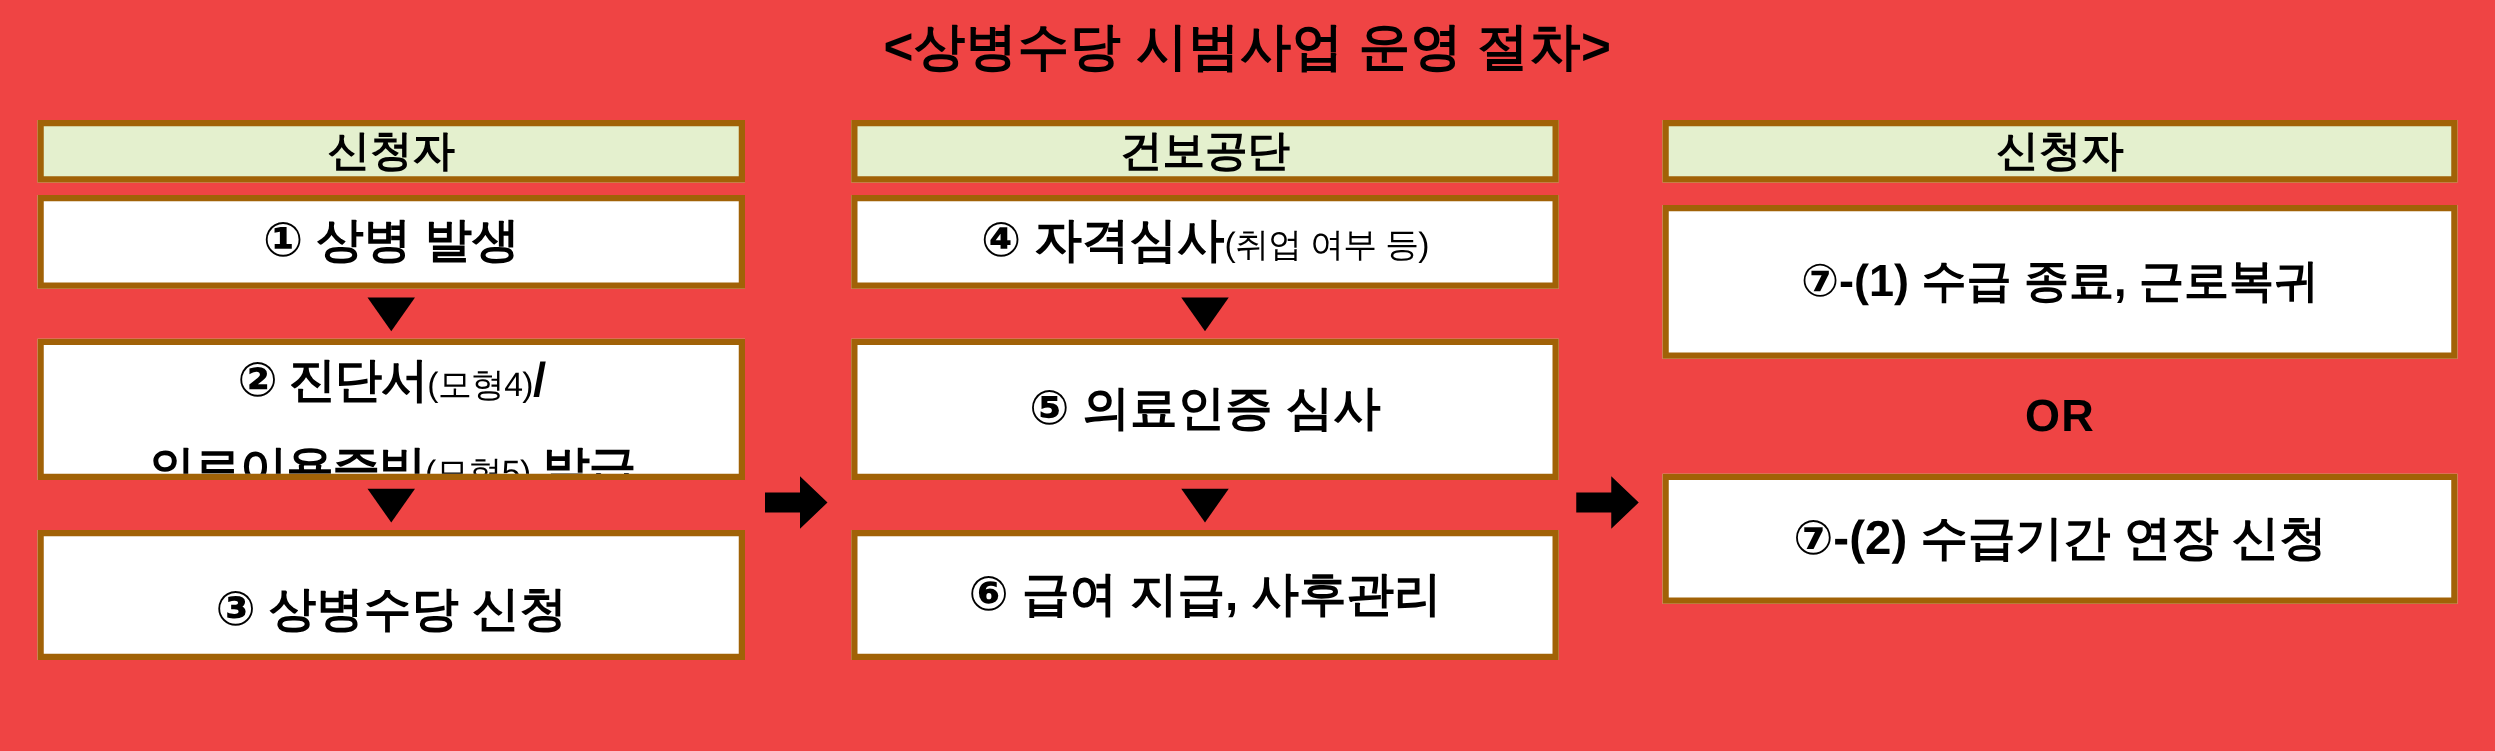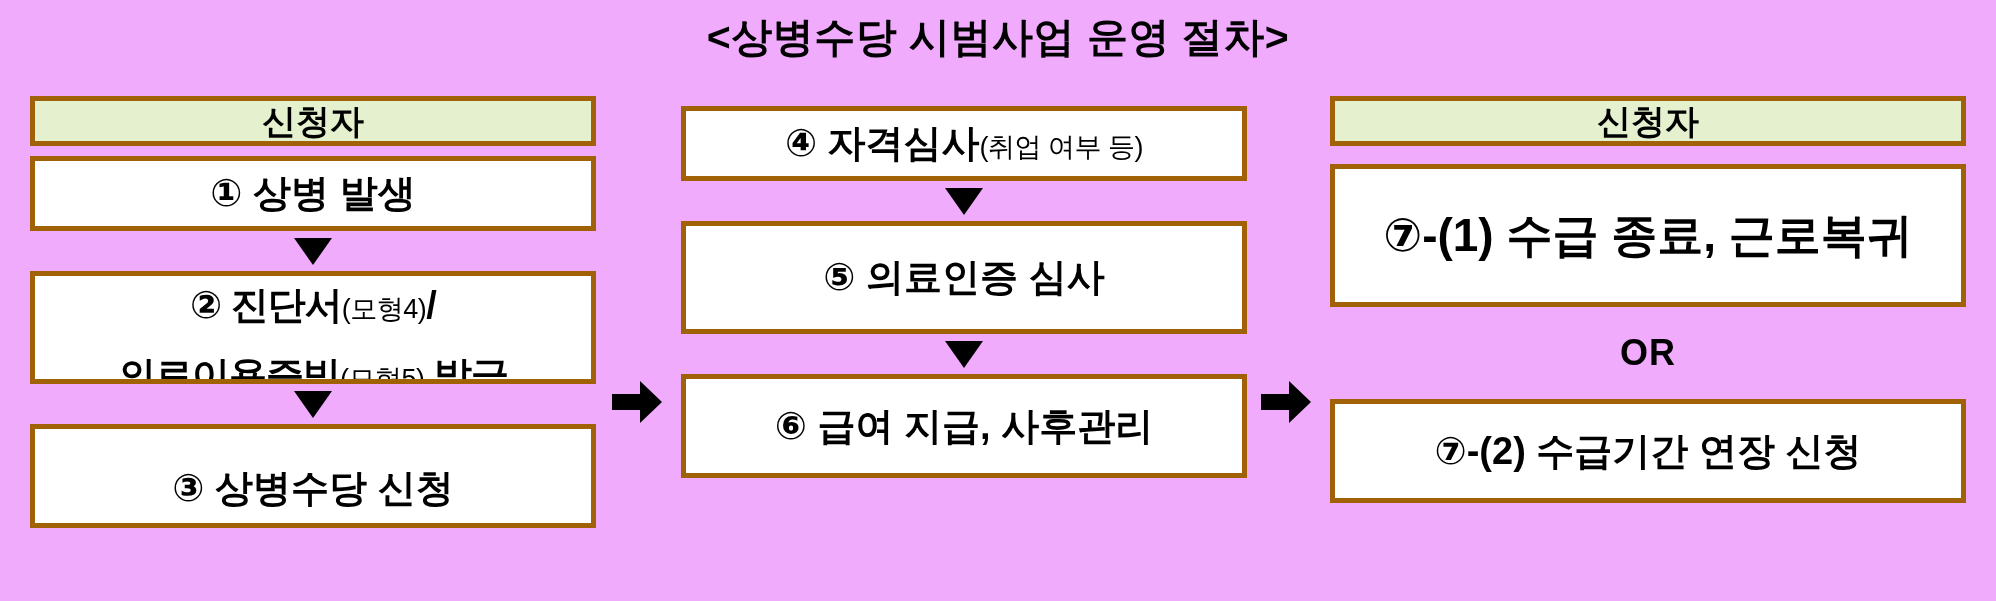--- a/index.html
+++ b/index.html
@@ -10,21 +10,21 @@
   }
   body {
     font-family: "Liberation Sans", "DejaVu Sans", sans-serif;
     color: #000000;
     -webkit-font-smoothing: antialiased;
   }
   #figure {
     position: relative;
     width: 1996px;
     height: 601px;
-    background: #f0abfc;
+    background: #ef4444;
     overflow: hidden;
   }
 
   
   .fig-title {
     position: absolute;
     left: 0;
     top: 14px;
     width: 1996px;
     text-align: center;
@@ -109,21 +109,21 @@
   .c1-b1 { height: 75px; font-size: 38px; }
   .c1-b2 { height: 113px; font-size: 38px; }
   .c1-b3 { height: 104px; font-size: 38px; }
 
   
   .c2-b4 { height: 75px;  font-size: 38px; }
   .c2-b5 { height: 113px; font-size: 38px; }
   .c2-b6 { height: 104px; font-size: 38px; }
 
   
-  .c3-b1 { height: 143px; font-size: 46px; }
+  .c3-b1 { height: 123px; font-size: 36px; }
   .c3-or {
     height: 92px;
     display: flex;
     align-items: center;
     justify-content: center;
     font-size: 36px;
     font-weight: bold;
     letter-spacing: 1px;
   }
   .c3-b2 { height: 104px; font-size: 38px; }
@@ -191,20 +191,23 @@
     </div>
 
     <div class="arrow-right a1">
       <svg width="54" height="50" viewBox="0 0 54 50" aria-hidden="true">
         <path d="M2 17 H30 V4 L52 25 L30 46 V33 H2 Z" fill="#000000"></path>
       </svg>
     </div>
 
     <div class="column col-2">
 
+      <div class="box header">
+        <div class="box-inner">건보공단</div>
+      </div>
 
       <div class="gap-sm"></div>
 
       <div class="box c2-b4">
         <div class="box-inner nowrap"><span>④ 자격심사</span><span class="small-note">(취업 여부 등)</span></div>
       </div>
 
       <div class="arrow-down">
         <div class="tri-down"></div>
       </div>

